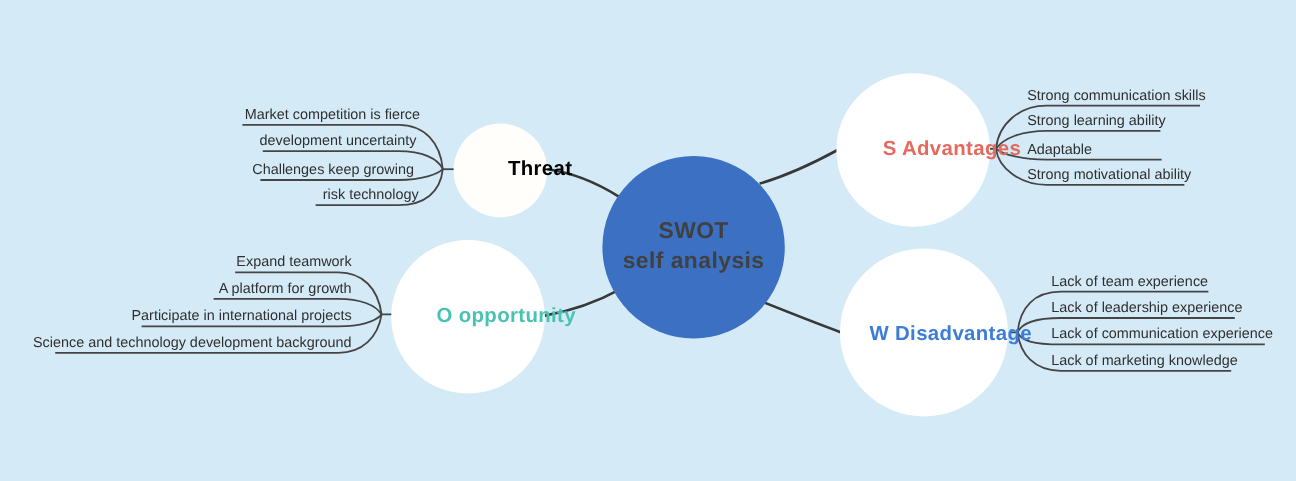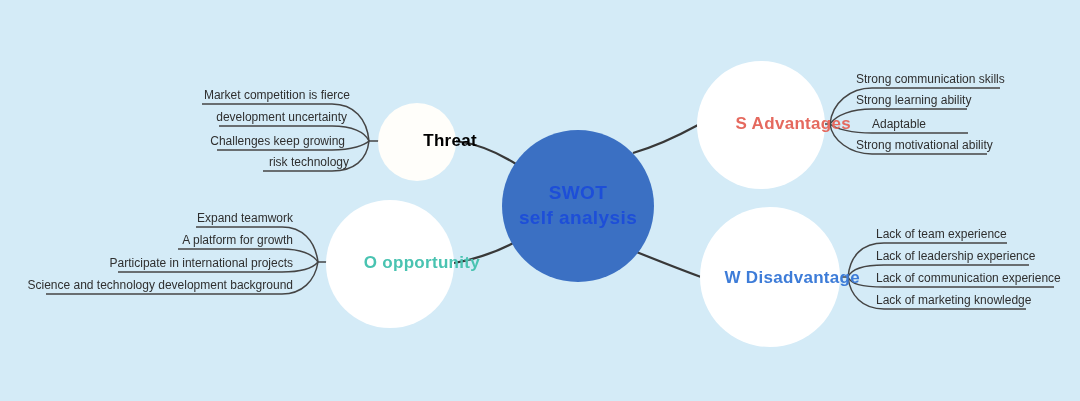--- a/index.html
+++ b/index.html
@@ -27,21 +27,21 @@
     white-space:nowrap;
     letter-spacing:0.3px;
   }
   .lbl-threat{color:#000000;}
   .lbl-advantages{color:#e5695e;}
   .lbl-opportunity{color:#49c3b1;}
   .lbl-disadvantage{color:#3d7cd8;}
   .center-label{
     position:absolute;
     left:488px;top:180px;width:180px;
-    color:#1d4ed8;
+    color:#404040;
     font-size:19px;
     font-weight:bold;
     text-align:center;
     line-height:25px;
     letter-spacing:0.4px;
   }
   .branch-line{stroke:#454545;stroke-width:1.5;fill:none;}
   .trunk-line{stroke:#383838;stroke-width:2.2;fill:none;}
 </style>
 </head>
@@ -107,21 +107,21 @@
   <div class="node-label lbl-opportunity" style="left:300px;top:253px;width:180px;">O opportunity</div>
   <div class="node-label lbl-disadvantage" style="left:680px;top:268px;width:180px;">W Disadvantage</div>
 
   <div class="leaf align-r" style="right:730px;top:88px;">Market competition is fierce</div>
   <div class="leaf align-r" style="right:735px;top:134px;">Challenges keep growing</div>
   <div class="leaf align-r" style="right:733px;top:110px;">development uncertainty</div>
   <div class="leaf align-r" style="right:731px;top:155px;">risk technology</div>
 
   <div class="leaf" style="left:856px;top:72px;">Strong communication skills</div>
   <div class="leaf" style="left:856px;top:93px;">Strong learning ability</div>
-  <div class="leaf" style="left:856px;top:117px;margin-left:16px;">Adaptable</div>
+  <div class="leaf" style="left:856px;top:117px;">Adaptable</div>
   <div class="leaf" style="left:856px;top:138px;">Strong motivational ability</div>
 
   <div class="leaf align-r" style="right:787px;top:211px;">Expand teamwork</div>
   <div class="leaf align-r" style="right:787px;top:233px;">A platform for growth</div>
   <div class="leaf align-r" style="right:787px;top:256px;">Participate in international projects</div>
   <div class="leaf align-r" style="right:787px;top:278px;">Science and technology development background</div>
 
   <div class="leaf" style="left:876px;top:227px;">Lack of team experience</div>
   <div class="leaf" style="left:876px;top:249px;">Lack of leadership experience</div>
   <div class="leaf" style="left:876px;top:271px;">Lack of communication experience</div>

